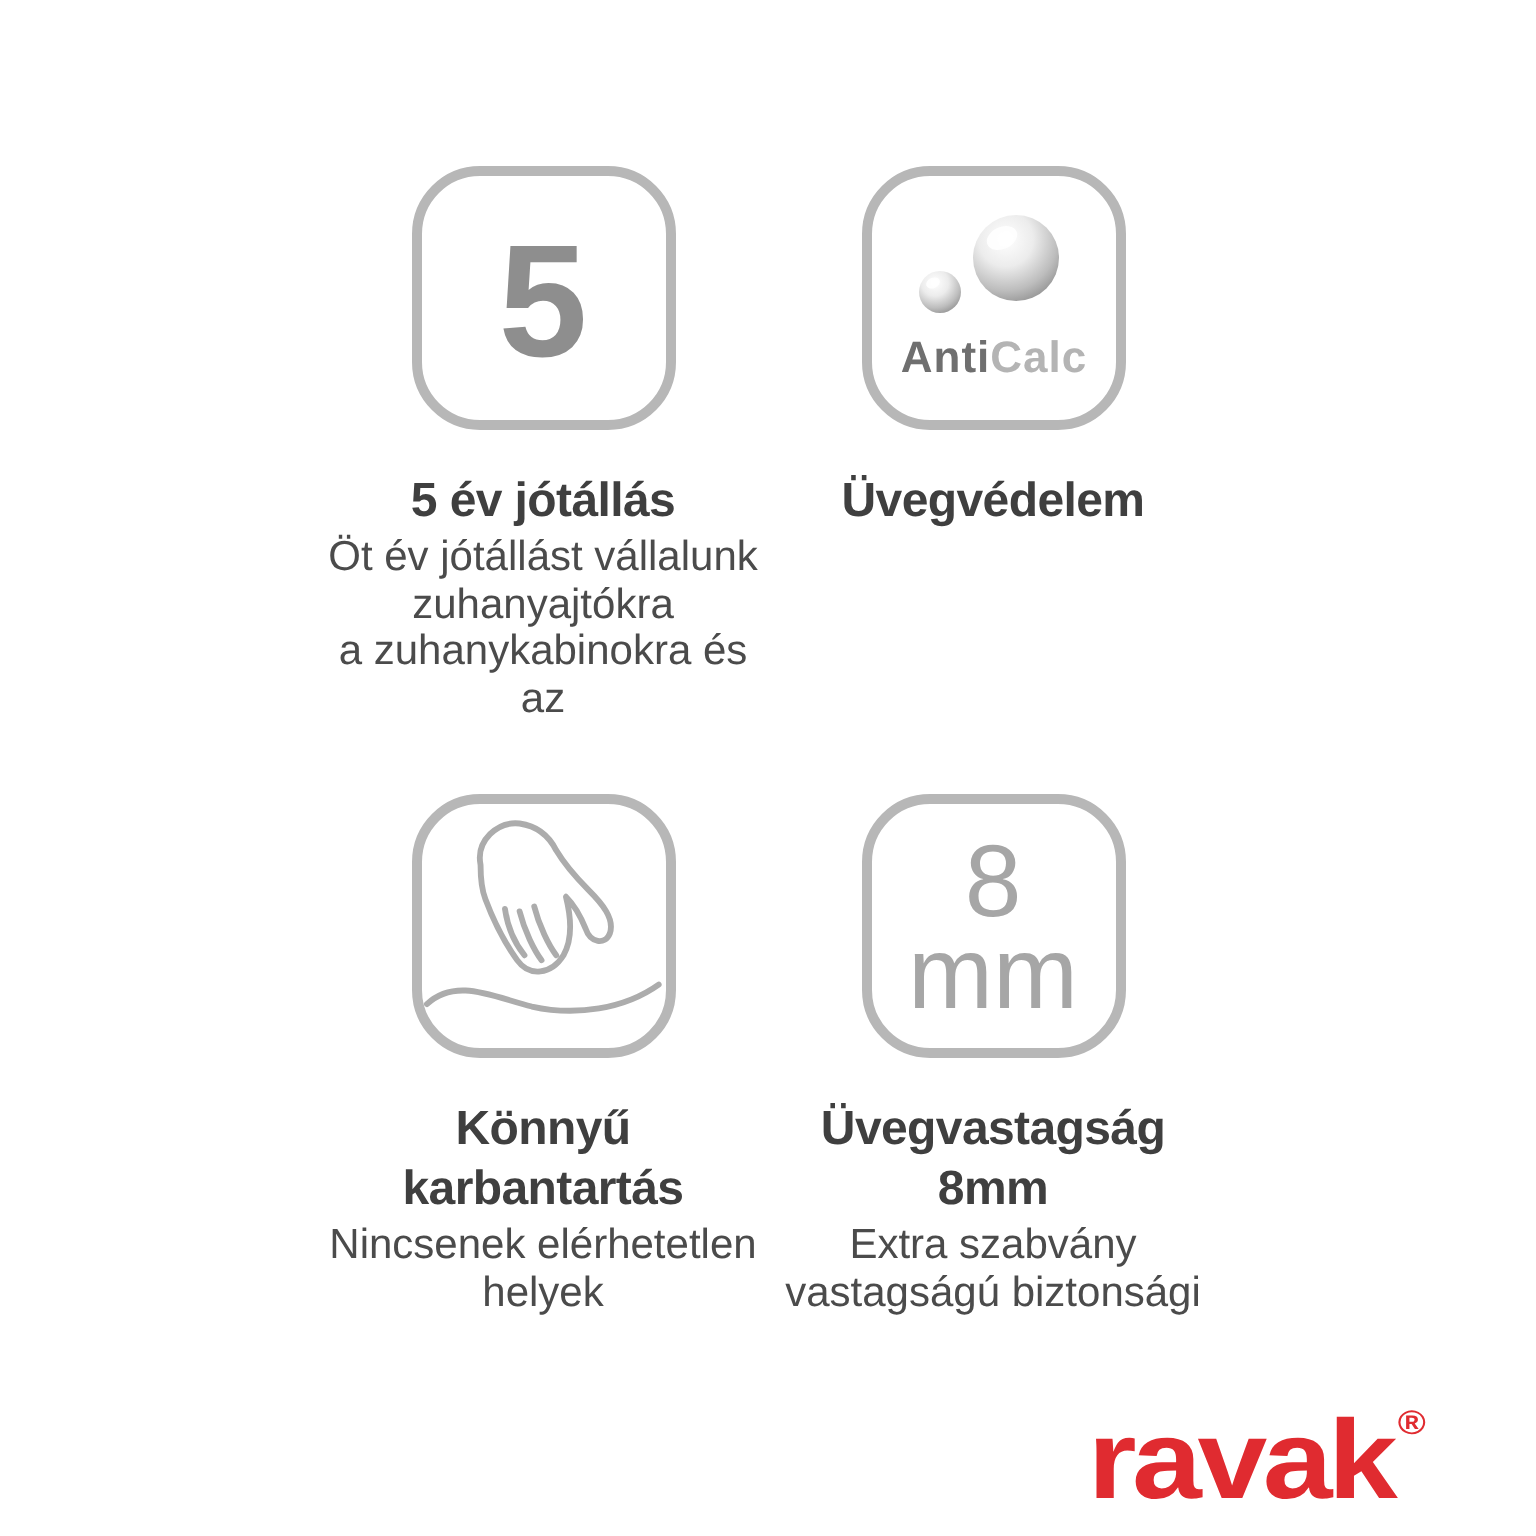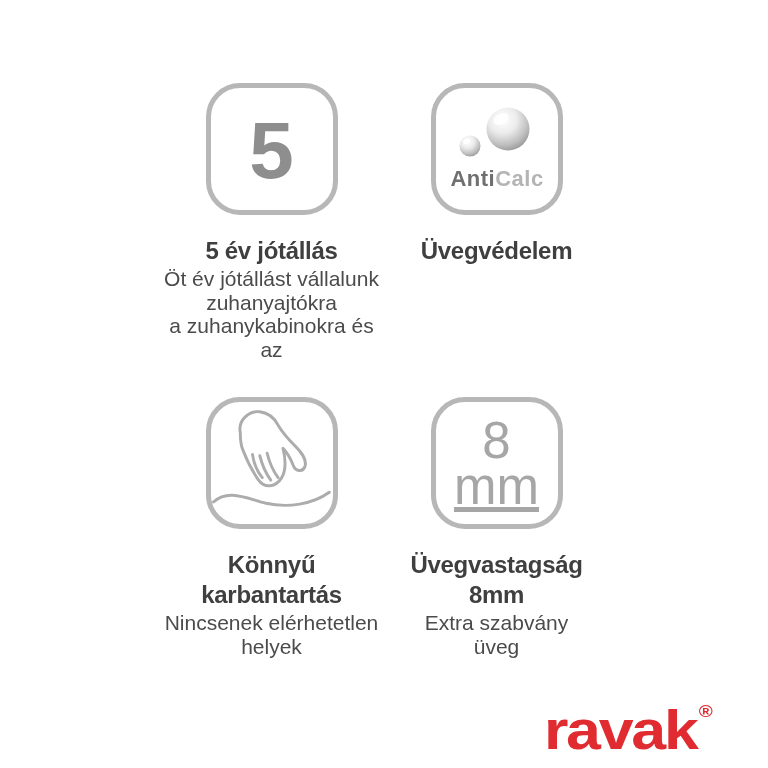--- a/index.html
+++ b/index.html
@@ -51,21 +51,20 @@
   }
   .glyph-8 {
     font-size: 51px;
     color: var(--icon-glyph-light, #a6a6a6);
     line-height: 48px;
   }
   .glyph-mm {
     font-size: 51px;
     color: var(--icon-glyph-light, #a6a6a6);
     line-height: 44px;
-    text-decoration: underline;
   }
   .feature-title {
     font-size: 24px;
     font-weight: bold;
     color: var(--title-text, #3f3f3f);
     line-height: 30px;
     letter-spacing: -0.3px;
     margin-top: 11px;
   }
   .feature-desc {
@@ -179,21 +178,21 @@
     <div class="icon-box">
       <div class="glyph-8">8</div>
       <div class="glyph-mm">mm</div>
     </div>
     <div class="feature-title">
       <div>Üvegvastagság</div>
       <div>8mm</div>
     </div>
     <div class="feature-desc">
       <div>Extra szabvány</div>
-      <div>üveg</div>
+      <div>vastagságú biztonsági</div>
     </div>
   </div>
 
 </div>
 
 <div class="logo">
   <span class="logo-text">ravak</span>
   <span class="logo-reg">®</span>
 </div>
 

